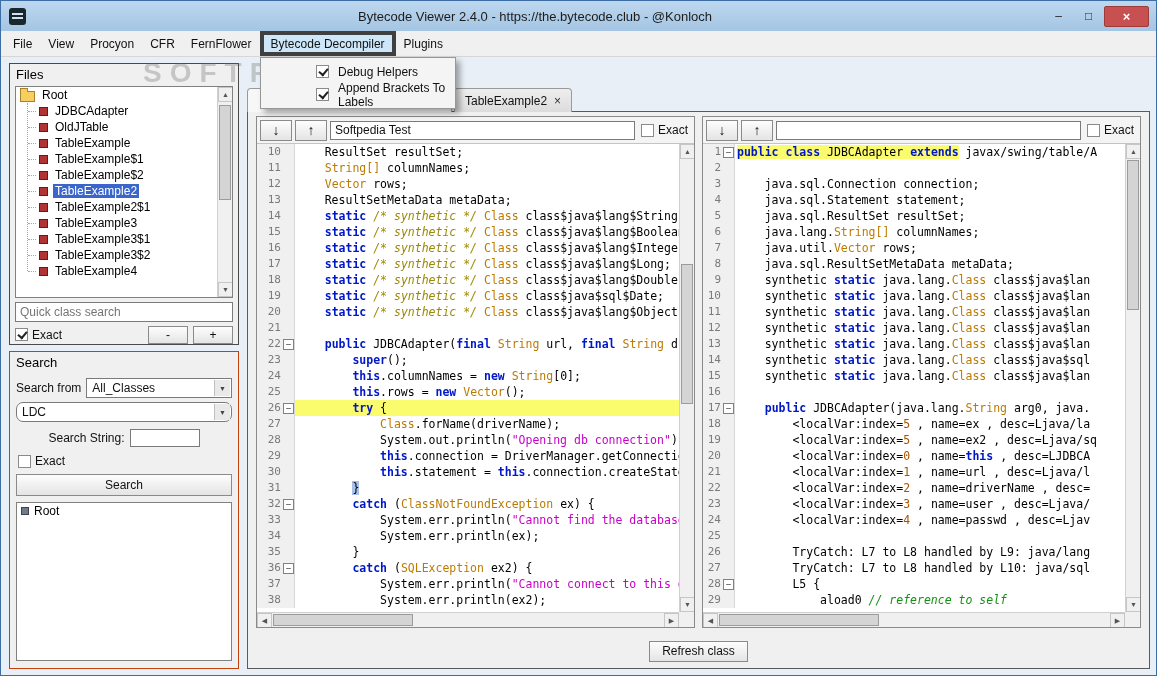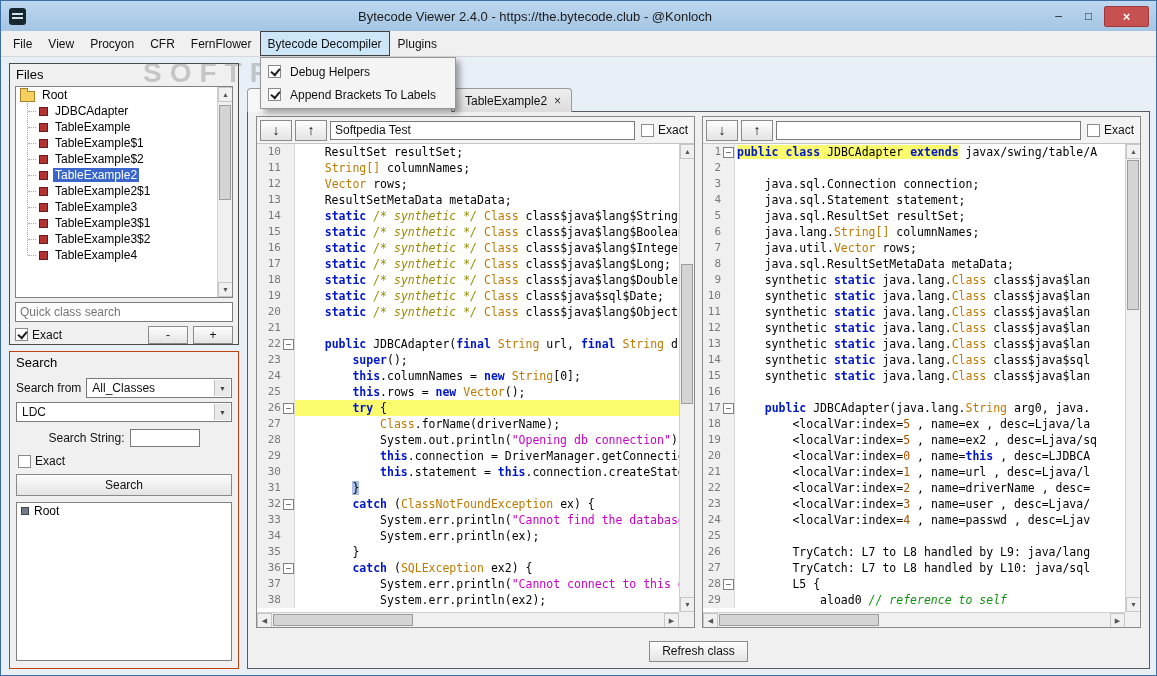--- a/index.html
+++ b/index.html
@@ -19,21 +19,21 @@
   .win-btn { width:29px; height:21px; display:flex; align-items:center; justify-content:center;
              font-size:12px; color:#2b2b2b; }
   .win-btn.close { width:45px; background:#c75050; border:1px solid #9e3a3a; border-radius:2px;
              color:#fff; font-size:13px; font-weight:bold; }
 
   
   .menubar { position:absolute; top:30px; left:0; right:0; height:26px; background:#f0f0f0;
              border-bottom:1px solid #d6d6d6; display:flex; align-items:stretch; padding-left:4px;
              font-size:12px; }
   .menu-item { padding:0 8px; display:flex; align-items:center; color:#111; }
-  .menu-item.open { padding:0 7px; background:#cde6f8; border:1px solid #404040; }
+  .menu-item.open { padding:0 7px; background:#cde6f8; border:4px solid #404040; }
 
   
   .dropdown { position:absolute; top:56px; left:243px; width:196px; background:#f4f4f4;
               border:1px solid #979797; box-shadow:4px 4px 6px rgba(0,0,0,.35); z-index:60; padding:2px 0; }
   .dropdown-item { height:23px; display:flex; align-items:center; gap:9px; padding:0 7px; font-size:12px; color:#111; }
 
   
   .watermark { position:absolute; top:56px; left:142px; z-index:55; font-size:28px; font-weight:bold;
                letter-spacing:8px; color:rgba(100,100,100,.30); pointer-events:none; }
   .watermark-ring { position:absolute; top:60px; left:408px; width:24px; height:24px; border-radius:50%;
@@ -77,21 +77,21 @@
   .files-exact-row { position:absolute; left:5px; right:5px; top:261px; height:19px; display:flex; align-items:center; }
   .small-btn { width:40px; height:18px; margin-left:5px; }
 
   
   .search-panel { position:absolute; left:8px; top:350px; width:230px; height:318px; background:#f0f0f0;
                   border:1px solid #c2410c; }
   .sp-row1 { position:absolute; left:6px; right:6px; top:26px; height:20px; display:flex; align-items:center; gap:5px; }
   .sp-label { font-size:12px; color:#111; flex:none; }
   .sp-row1 .combo { flex:1; }
   .sp-row2 { position:absolute; left:6px; right:6px; top:50px; height:20px; }
-  .sp-row2 .combo { width:100%; }
+  .sp-row2 .combo { width:100%;border-radius:7px; }
   .sp-row3 { position:absolute; left:6px; right:6px; top:76px; height:20px; display:flex; align-items:center;
              justify-content:center; gap:5px; }
   .sp-row3 input { width:70px; height:18px; }
   .sp-row4 { position:absolute; left:8px; top:101px; height:16px; display:flex; align-items:center; }
   .sp-row5 { position:absolute; left:6px; right:6px; top:122px; height:22px; }
   .sp-row5 .btn { width:100%; height:22px; }
   .sp-results { position:absolute; left:6px; right:6px; top:150px; bottom:7px; background:#fff; border:1px solid #808080; }
   .result-row { display:flex; align-items:center; height:16px; padding-left:4px; font-size:12px; color:#000; }
   .bean-icon { width:8px; height:8px; background:#707a88; border:1px solid #3d4450; margin-right:5px; flex:none; }
 
@@ -179,21 +179,21 @@
       <div class="menu-item">Procyon</div>
       <div class="menu-item">CFR</div>
       <div class="menu-item">FernFlower</div>
       <div class="menu-item open">Bytecode Decompiler</div>
       <div class="menu-item">Plugins</div>
     </div>
 
   <div class="watermark">SOFTPEDIA</div>
   <div class="watermark-ring"></div>
 
-  <div class="dropdown" style="left: 259px;">
+  <div class="dropdown" style="left: 259px; padding-left: 48px;">
       <div class="dropdown-item">
         <span class="checkbox checked"></span>
         <span>Debug Helpers</span>
       </div>
       <div class="dropdown-item">
         <span class="checkbox checked"></span>
         <span>Append Brackets To Labels</span>
       </div>
     </div>
 
@@ -202,20 +202,24 @@
     <div class="tree">
       <div class="tree-content">
           <div class="tree-row root">
             <span class="folder-icon"></span>
             <span class="tree-label">Root</span>
           </div>
           <div class="tree-children">
             <div class="tree-row child">
               <span class="class-icon"></span>
               <span class="tree-label">JDBCAdapter</span>
+            </div>
+            <div class="tree-row child">
+              <span class="class-icon"></span>
+              <span class="tree-label">OldJTable</span>
             </div>
             <div class="tree-row child">
               <span class="class-icon"></span>
               <span class="tree-label">TableExample</span>
             </div>
             <div class="tree-row child">
               <span class="class-icon"></span>
               <span class="tree-label">TableExample$1</span>
             </div>
             <div class="tree-row child">

